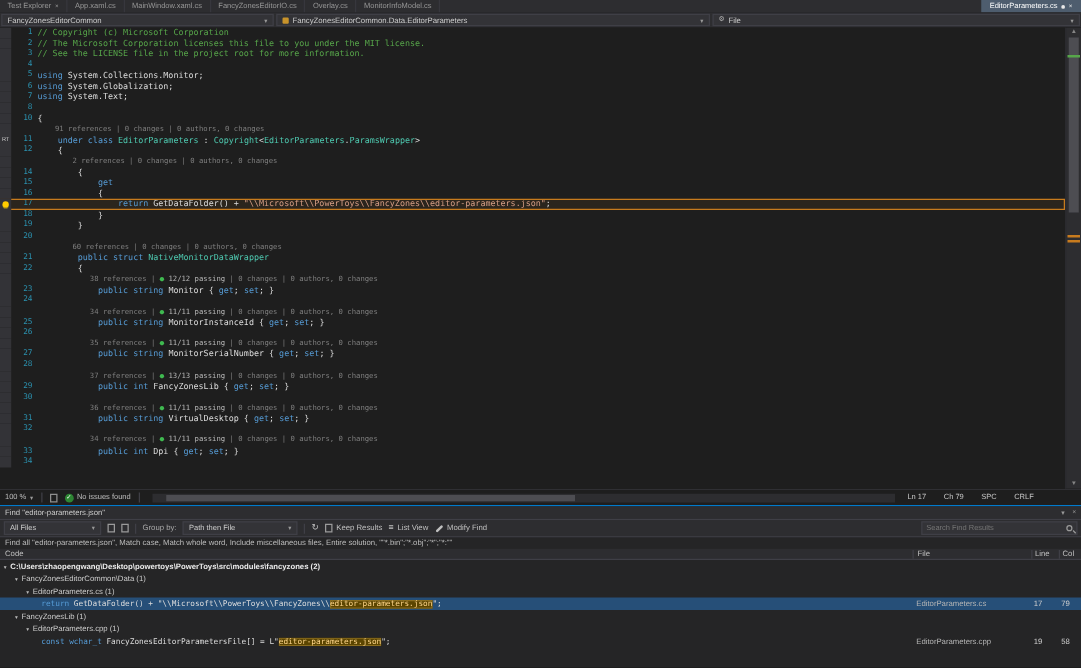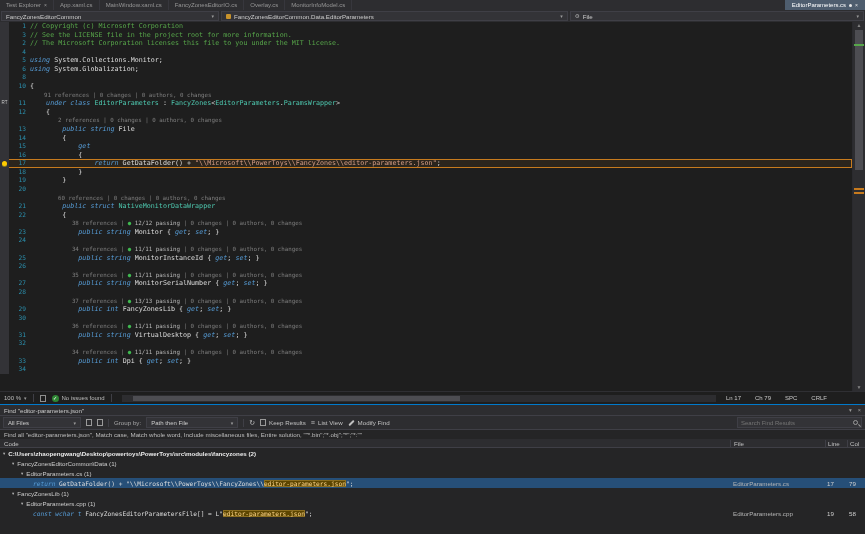--- a/index.html
+++ b/index.html
@@ -30,21 +30,21 @@
   
   .editor { position:relative; height:369px; flex:none; background:var(--editor_bg,#1e1e1e); overflow:hidden;padding-left:20px; }
   #code-lines { position:absolute; left:0; top:0; right:13px; bottom:0; }
   .ed-row { display:flex; align-items:center; height:8.58px; font-family:"DejaVu Sans Mono",monospace; font-size:6.7px; line-height:8.58px; }
   .glyph { width:9px; flex:none; height:100%; background:#333337; color:#c9c9c9; font-size:4.5px; text-align:center; position:relative; font-family:"Liberation Sans",sans-serif; }
   .bulb { position:absolute; left:2px; top:2px; width:5px; height:5px; border-radius:50%; background:var(--bulb,#ffcc00); box-shadow:0 1px 0 #8a7a20; }
   .lnum { width:21px; flex:none; text-align:right; padding-right:4px; color:var(--line_number,#2b91af); font-size:6.2px; }
   .codeline { flex:1; white-space:pre; overflow:hidden; }
   .ed-row.hl { outline:1px solid var(--highlight_border,#c77b1e); outline-offset:-1px; background:rgba(199,123,30,0.08); }
   .cm { color:var(--comment,#57a64a); }
-  .kw { color:var(--keyword,#569cd6);font-style:italic; }
+  .kw { color:var(--keyword,#569cd6); }
   .ty { color:var(--type,#4ec9b0); }
   .st { color:var(--string_col,#d69d85); }
   .pl { color:#dcdcdc; }
   .cl { color:var(--codelens,#7f7f7f); font-size:5.8px; }
   .clb { color:#b8b8b8; font-size:5.8px; }
   .ok { color:var(--test_pass,#3fb950); font-size:5.8px; }
 
   .vscroll { position:absolute; right:0; top:0; width:13px; height:100%; background:#2d2d30; border-left:1px solid #2a2a2e; }
   .varrow { position:absolute; left:0; width:100%; text-align:center; color:#858585; font-size:5px; line-height:7px; }
   .varrow.up { top:0; } .varrow.down { bottom:0; }
@@ -155,77 +155,77 @@
 
   <div class="editor">
     <div id="code-lines">
         <div class="ed-row">
           <span class="glyph"></span>
           <span class="lnum">1</span>
           <span class="codeline"><span class="cm">// Copyright (c) Microsoft Corporation</span></span>
         </div>
         <div class="ed-row">
           <span class="glyph"></span>
+          <span class="lnum">2</span>
+          <span class="codeline"><span class="cm">// The Microsoft Corporation licenses this file to you under the MIT license.</span></span>
+        </div>
+        <div class="ed-row">
+          <span class="glyph"></span>
           <span class="lnum">3</span>
           <span class="codeline"><span class="cm">// See the LICENSE file in the project root for more information.</span></span>
         </div>
         <div class="ed-row">
           <span class="glyph"></span>
-          <span class="lnum">2</span>
-          <span class="codeline"><span class="cm">// The Microsoft Corporation licenses this file to you under the MIT license.</span></span>
-        </div>
-        <div class="ed-row">
-          <span class="glyph"></span>
           <span class="lnum">4</span>
           <span class="codeline"></span>
         </div>
         <div class="ed-row">
           <span class="glyph"></span>
           <span class="lnum">5</span>
           <span class="codeline"><span class="kw">using</span><span class="pl"> System.Collections.Monitor;</span></span>
         </div>
         <div class="ed-row">
           <span class="glyph"></span>
           <span class="lnum">6</span>
           <span class="codeline"><span class="kw">using</span><span class="pl"> System.Globalization;</span></span>
         </div>
         <div class="ed-row">
           <span class="glyph"></span>
+          <span class="lnum">7</span>
+          <span class="codeline"><span class="kw">using</span><span class="pl"> System.Text;</span></span>
+        </div>
+        <div class="ed-row">
+          <span class="glyph"></span>
           <span class="lnum">8</span>
           <span class="codeline"></span>
         </div>
         <div class="ed-row">
           <span class="glyph"></span>
           <span class="lnum">10</span>
           <span class="codeline"><span class="pl">{</span></span>
         </div>
         <div class="ed-row">
           <span class="glyph"></span>
           <span class="lnum"></span>
           <span class="codeline"><span class="cl">    91 references | 0 changes | 0 authors, 0 changes</span></span>
         </div>
         <div class="ed-row">
           <span class="glyph">RT</span>
           <span class="lnum">11</span>
-          <span class="codeline"><span class="pl">    </span><span class="kw">under class </span><span class="ty">EditorParameters</span><span class="pl"> : </span><span class="ty">FancyZones</span><span class="pl">&lt;</span><span class="ty">EditorParameters</span><span class="pl">.</span><span class="ty">ParamsWrapper</span><span class="pl">&gt;</span></span>
+          <span class="codeline"><span class="pl">    </span><span class="kw">under class </span><span class="ty">EditorParameters</span><span class="pl"> : </span><span class="ty">Copyright</span><span class="pl">&lt;</span><span class="ty">EditorParameters</span><span class="pl">.</span><span class="ty">ParamsWrapper</span><span class="pl">&gt;</span></span>
         </div>
         <div class="ed-row">
           <span class="glyph"></span>
           <span class="lnum">12</span>
           <span class="codeline"><span class="pl">    {</span></span>
         </div>
         <div class="ed-row">
           <span class="glyph"></span>
           <span class="lnum"></span>
           <span class="codeline"><span class="cl">        2 references | 0 changes | 0 authors, 0 changes</span></span>
-        </div>
-        <div class="ed-row">
-          <span class="glyph"></span>
-          <span class="lnum">13</span>
-          <span class="codeline"><span class="pl">        </span><span class="kw">public string </span><span class="pl">File</span></span>
         </div>
         <div class="ed-row">
           <span class="glyph"></span>
           <span class="lnum">14</span>
           <span class="codeline"><span class="pl">        {</span></span>
         </div>
         <div class="ed-row">
           <span class="glyph"></span>
           <span class="lnum">15</span>
           <span class="codeline"><span class="pl">            </span><span class="kw">get</span></span>

